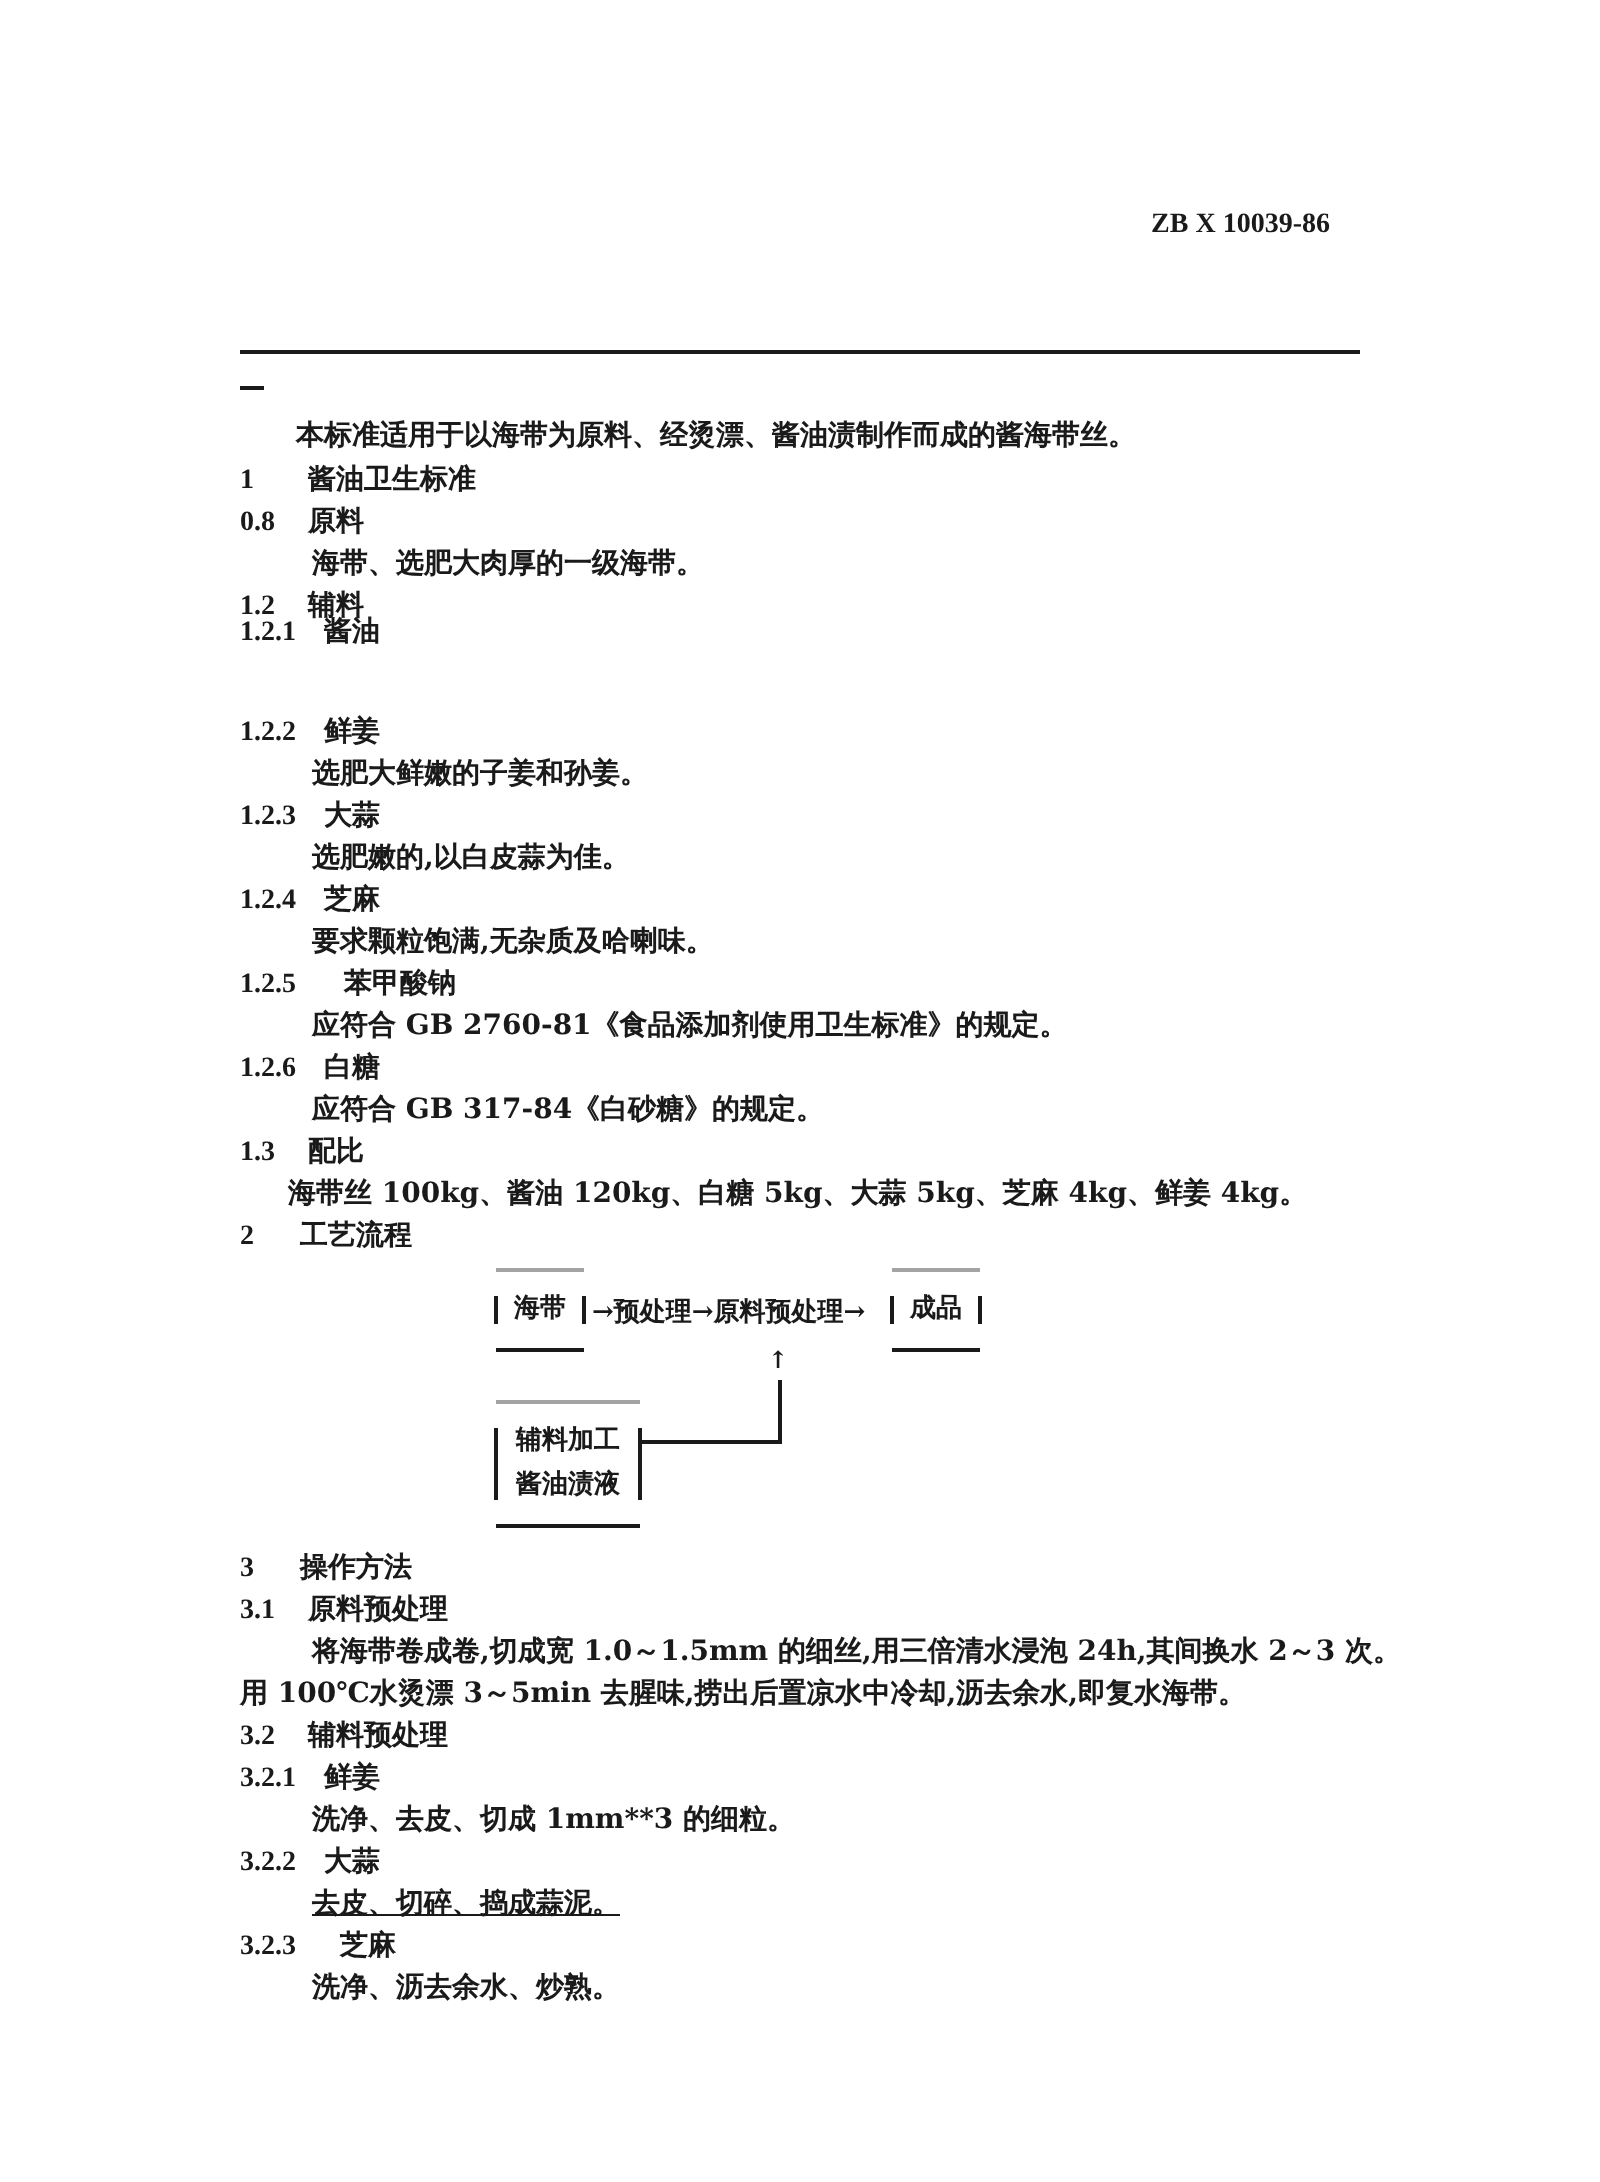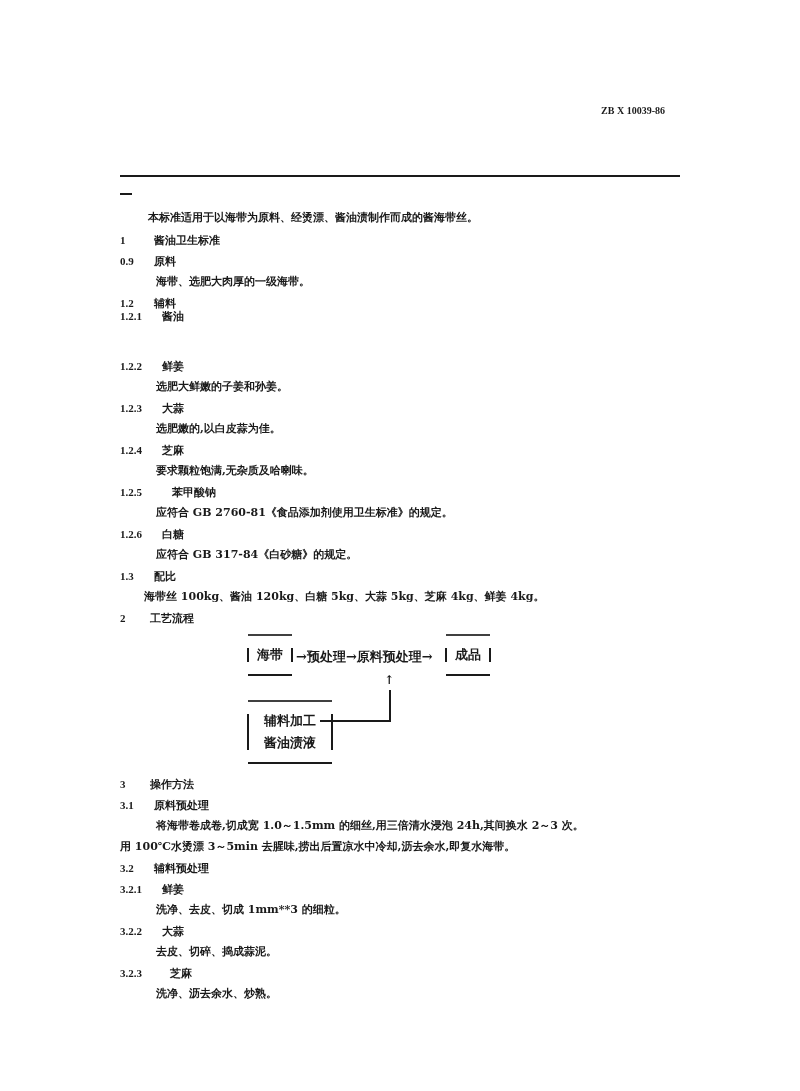--- a/index.html
+++ b/index.html
@@ -20,46 +20,46 @@
       font-weight: bold; font-size: 82px; letter-spacing: 2px;
       color: #e6e6e6; line-height: 1; z-index: 0;
     }
     .title-main {
       position: absolute; left: 0; width: 800px; top: 82px;
       text-align: center; font-size: 14px; font-weight: bold; z-index: 2;
     }
     .std-code {
       position: absolute; right: 135px; top: 105px;
       font-family: "Liberation Serif", serif;
-      font-size: 10px; font-weight: bold; z-index: 2;
+      font-size: 14px; font-weight: bold; z-index: 2;
     }
     .title-sub {
       position: absolute; left: 0; width: 800px; top: 127px;
       text-align: center; font-size: 14px; font-weight: bold; z-index: 2;
     }
     .title-sub .gap { display: inline-block; width: 22px; }
     .rule {
       position: absolute; left: 120px; top: 175px; width: 560px; height: 2px;
       background: #1a1a1a; z-index: 2;
     }
     .dash {
       position: absolute; left: 120px; top: 193px; width: 12px; height: 2px;
       background: #1a1a1a; z-index: 2;
     }
     .line {
-      position: absolute; font-size: 11px; font-weight: bold; white-space: nowrap;
+      position: absolute; font-size: 14px; font-weight: bold; white-space: nowrap;
       z-index: 2; line-height: 16px;
     }
     .num { font-family: "Liberation Serif", serif; display: inline-block; }
 
     
     .flow { position: absolute; left: 240px; top: 630px; width: 270px; height: 140px; z-index: 2; }
     .box {
       position: absolute;
-      border-top: 2px solid #404040; border-bottom: 2px solid #1a1a1a;
+      border-top: 2px solid #a3a3a3; border-bottom: 2px solid #1a1a1a;
     }
     .box::before, .box::after {
       content: ""; position: absolute; top: 12px; bottom: 12px; width: 2px; background: #1a1a1a;
     }
     .box::before { left: -1px; }
     .box::after { right: -1px; }
     .box-text {
       position: absolute; left: 0; right: 0; text-align: center;
       font-size: 13px; font-weight: bold; line-height: 16px;
     }
@@ -75,21 +75,21 @@
   <div class="std-code">ZB X 10039-86</div>
   <div class="rule"></div>
   <div class="dash"></div>
 
   <div class="line" style="left:148px; top:210px;">本标准适用于以海带为原料、经烫漂、酱油渍制作而成的酱海带丝。</div>
 
   <div class="line" style="left:120px; top:232px;">
     <span class="num" style="width:34px;">1</span><span>酱油卫生标准</span>
   </div>
   <div class="line" style="left:120px; top:253px;">
-    <span class="num" style="width:34px;">0.9</span><span>原料</span>
+    <span class="num" style="width:34px;">0.8</span><span>原料</span>
   </div>
   <div class="line" style="left:156px; top:274px;">海带、选肥大肉厚的一级海带。</div>
   <div class="line" style="left:120px; top:295px;">
     <span class="num" style="width:34px;">1.2</span><span>辅料</span>
   </div>
   <div class="line" style="left:120px; top:308px;">
     <span class="num" style="width:42px;">1.2.1</span><span>酱油</span>
   </div>
 
   <div class="line" style="left:120px; top:358px;">
@@ -130,21 +130,21 @@
     <div class="box" style="left:8px; top:4px; width:44px; height:38px;">
       <div class="box-text" style="top:11px;">海带</div>
     </div>
     <div class="flow-text" style="left:56px; top:19px;">→预处理→原料预处理→</div>
     <div class="box" style="left:206px; top:4px; width:44px; height:38px;">
       <div class="box-text" style="top:11px;">成品</div>
     </div>
     <div class="flow-text" style="left:144px; top:42px; font-size:12px;">↑</div>
     <div class="vline" style="left:149px; top:60px; height:32px;"></div>
     <div class="hline" style="left:80px; top:90px; width:71px;"></div>
-    <div class="box" style="left:8px; top:70px; width:84px; height:60px;">
+    <div class="box" style="left:8px; top:70px; width:72px; height:60px;">
       <div class="box-text" style="top:11px;">辅料加工</div>
       <div class="box-text" style="top:33px;">酱油渍液</div>
     </div>
   </div>
 
   <div class="line" style="left:120px; top:776px;">
     <span class="num" style="width:30px;">3</span><span>操作方法</span>
   </div>
   <div class="line" style="left:120px; top:797px;">
     <span class="num" style="width:34px;">3.1</span><span>原料预处理</span>
@@ -156,19 +156,19 @@
     <span class="num" style="width:34px;">3.2</span><span>辅料预处理</span>
   </div>
   <div class="line" style="left:120px; top:881px;">
     <span class="num" style="width:42px;">3.2.1</span><span>鲜姜</span>
   </div>
   <div class="line" style="left:156px; top:902px;">洗净、去皮、切成 1mm**3 的细粒。</div>
 
   <div class="line" style="left:120px; top:923px;">
     <span class="num" style="width:42px;">3.2.2</span><span>大蒜</span>
   </div>
-  <div class="line" style="left:156px; top:944px;">去皮、切碎、捣成蒜泥。</div>
+  <div class="line" style="left:156px; top:944px;text-decoration:underline;">去皮、切碎、捣成蒜泥。</div>
 
   <div class="line" style="left:120px; top:965px;">
     <span class="num" style="width:50px;">3.2.3</span><span>芝麻</span>
   </div>
   <div class="line" style="left:156px; top:986px;">洗净、沥去余水、炒熟。</div>
 </div>
 
 </body></html>

